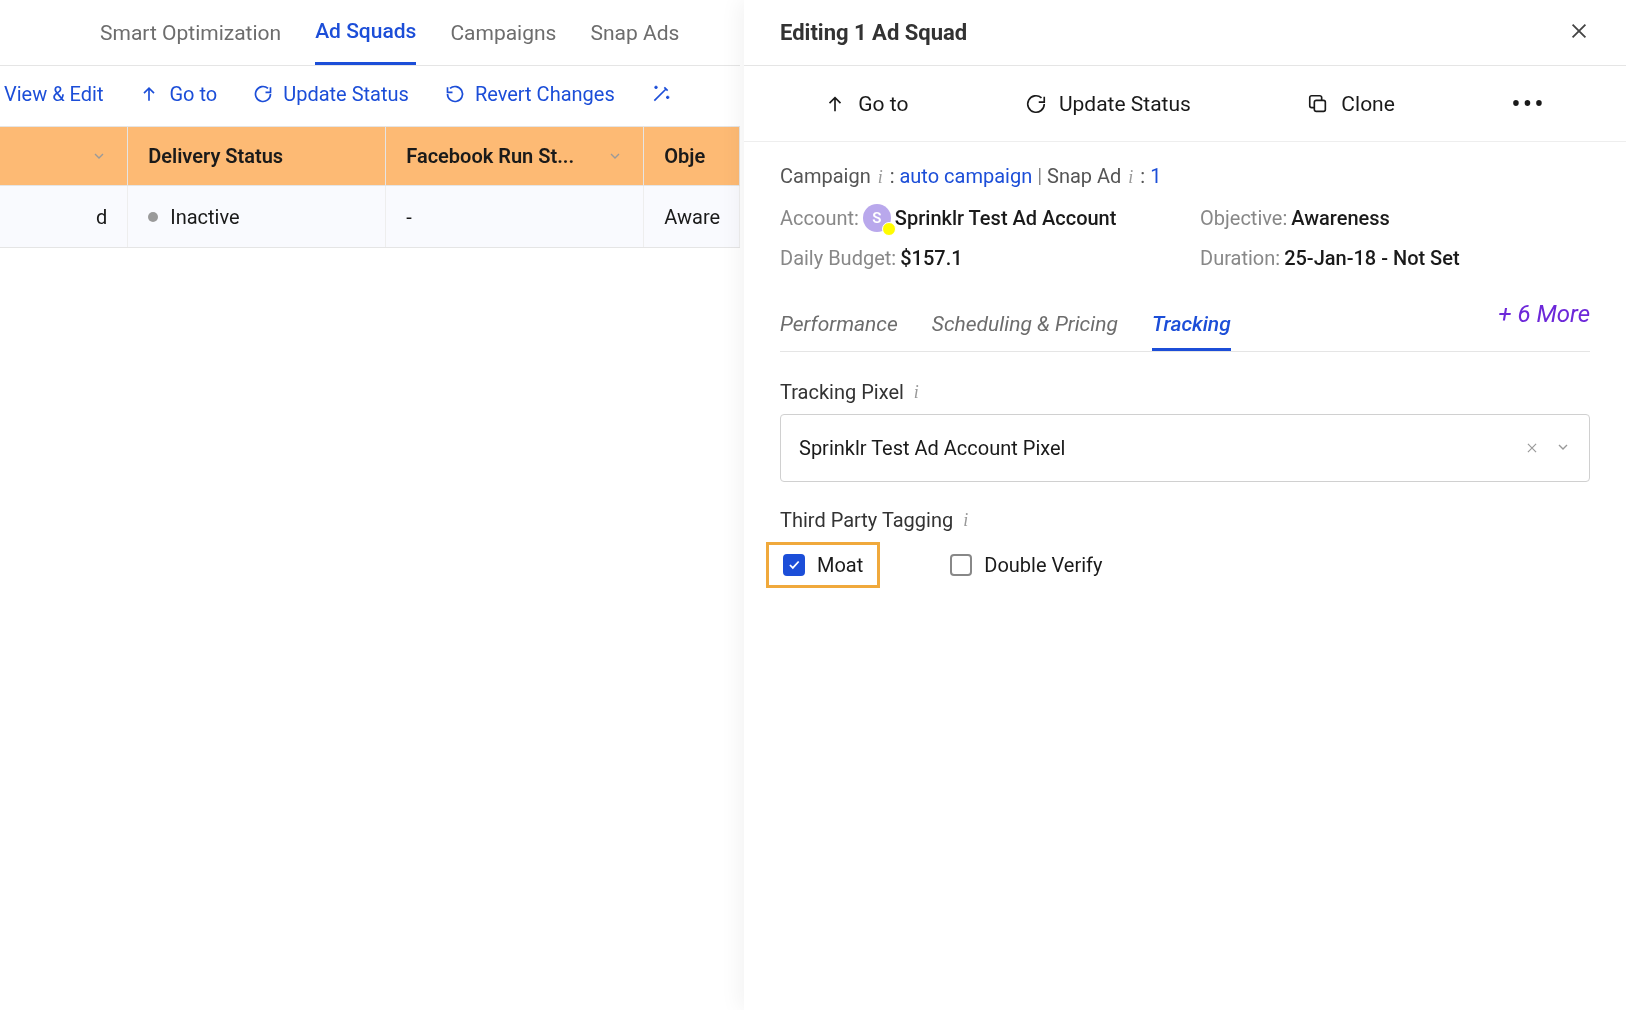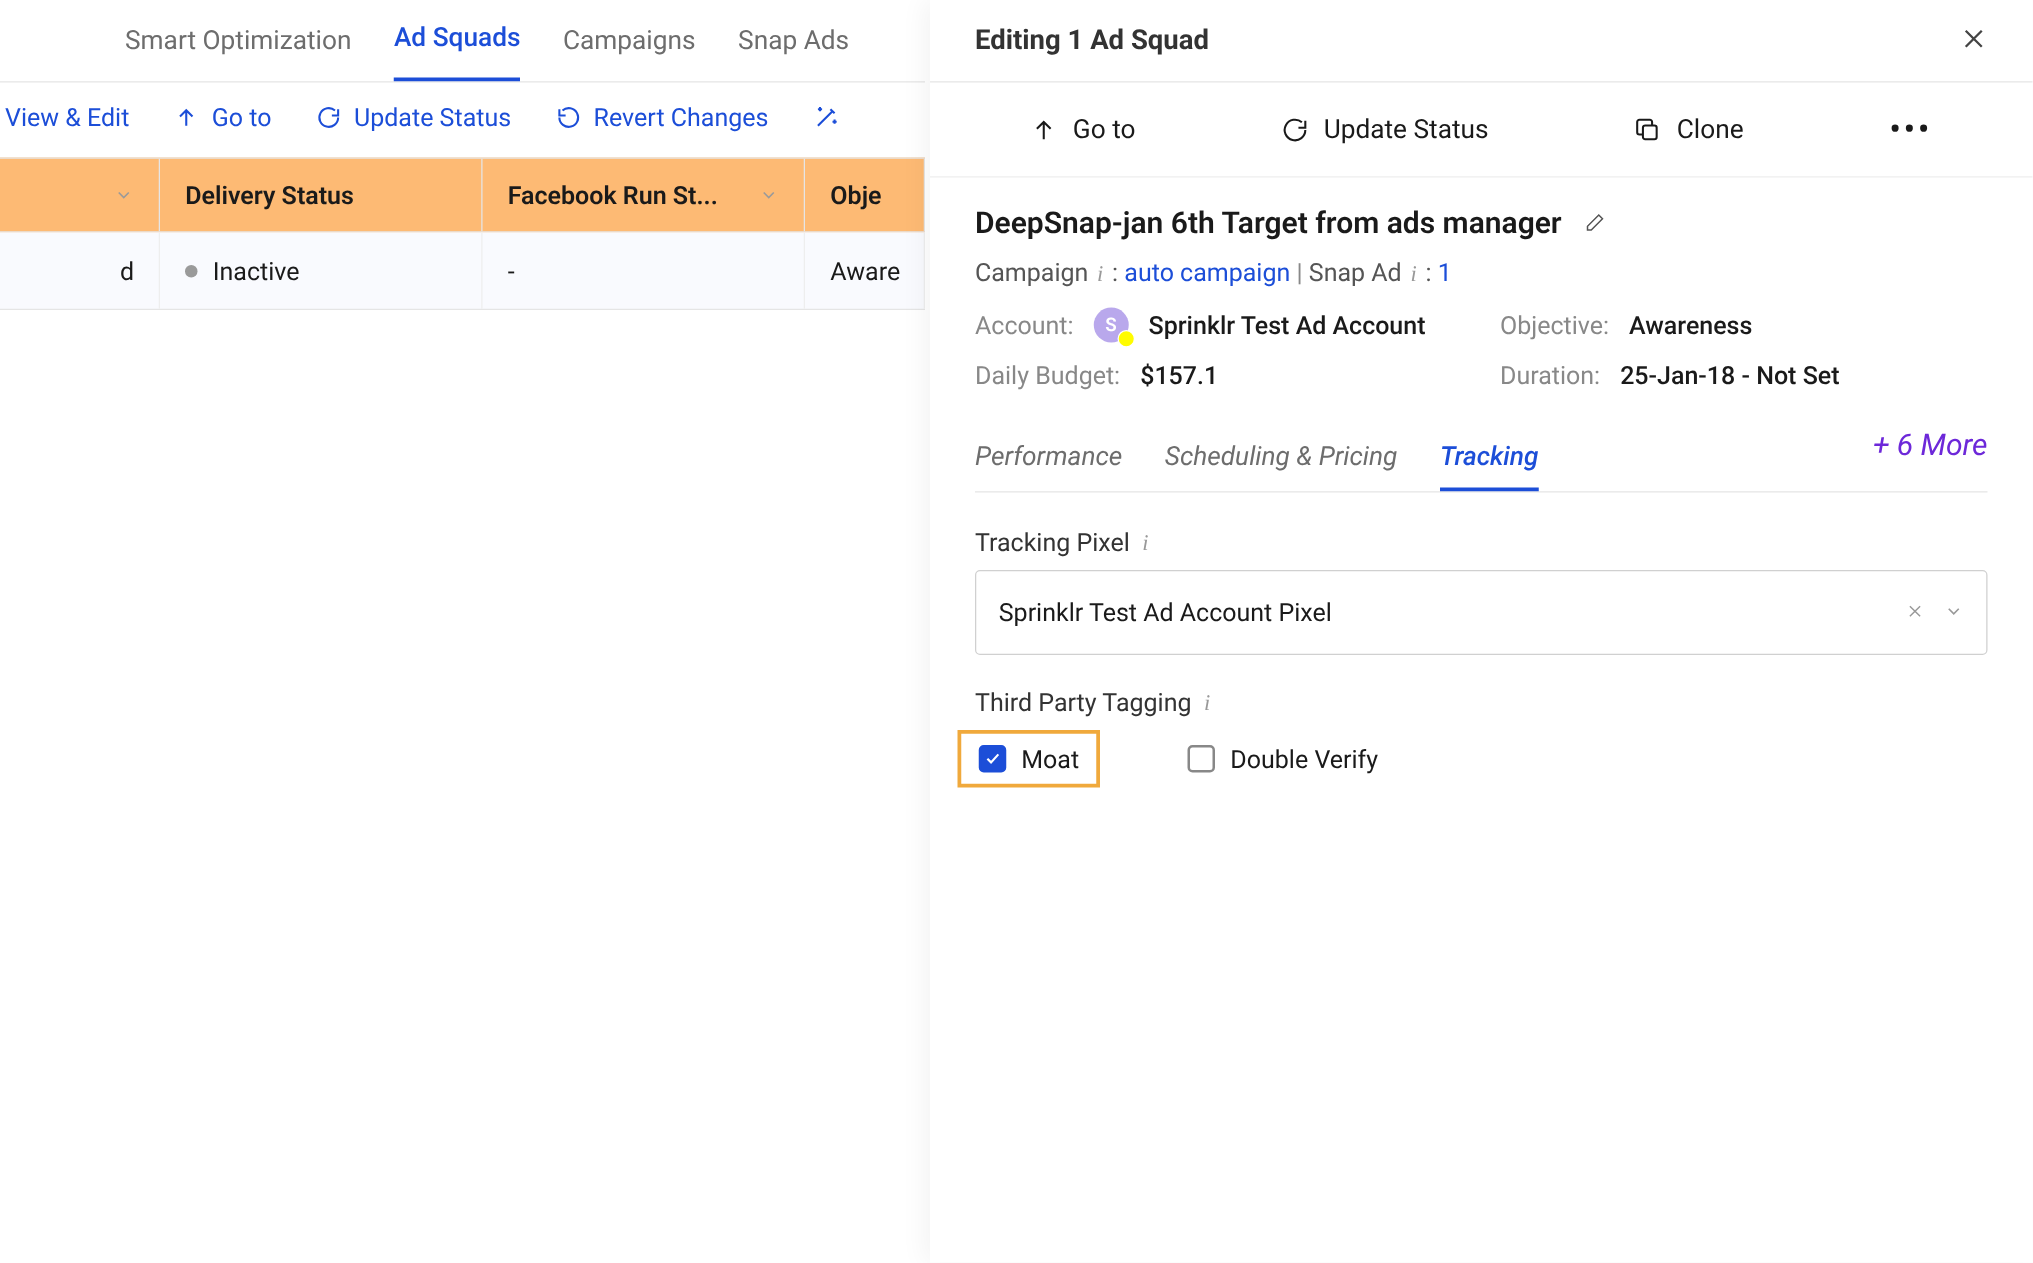--- a/index.html
+++ b/index.html
@@ -204,21 +204,21 @@
     .kv-grid {
       display: grid;
       grid-template-columns: 400px 1fr;
       row-gap: 14px;
       column-gap: 20px;
       margin-bottom: 30px;
     }
     .kv {
       display: flex;
       align-items: center;
-      gap: 16px;
+      gap: 4px;
       font-size: 20px;
     }
     .kv .k { color: #888; }
     .kv .v { color: #1a1a1a; font-weight: 500; }
     .avatar {
       width: 28px; height: 28px; border-radius: 50%;
       background: #b9a8ec;
       display: inline-flex; align-items: center; justify-content: center;
       font-size: 15px; color: #fff; font-weight: 600;
       position: relative;
@@ -421,26 +421,20 @@
           <path d="M16 8 V5 a2 2 0 0 0 -2 -2 H5 a2 2 0 0 0 -2 2 v9 a2 2 0 0 0 2 2 h3"></path>
         </svg>
       <span>Clone</span>
     </div>
     <div class="more-dots">
       <span>•••</span>
     </div>
   </div>
 
   <div class="panel-body">
-    <div class="entity-title">
-      <span class="name">DeepSnap-jan 6th Target from ads manager</span>
-      <svg class="pencil-icon" viewBox="0 0 24 24">
-          <path d="M4 20 h4 L20 8 l-4 -4 L4 16 v4 z"></path>
-        </svg>
-    </div>
 
     <div class="meta-line">
       <span>Campaign</span>
       <span class="info-icon">i</span>
       <span>: </span>
       <span class="link">auto campaign</span>
       <span style="color:#888;"> | </span>
       <span>Snap Ad</span>
       <span class="info-icon">i</span>
       <span>: </span>

